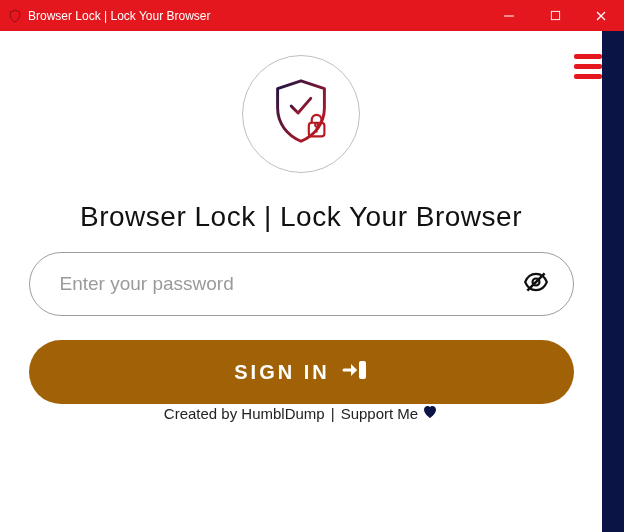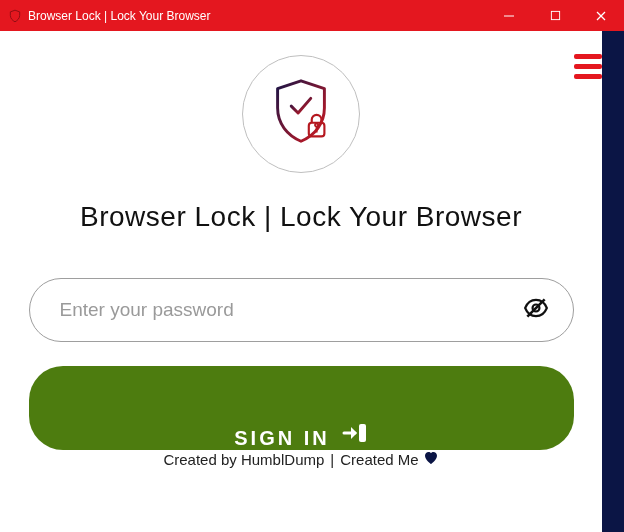--- a/index.html
+++ b/index.html
@@ -69,21 +69,21 @@
   .heading {
     font-size: 28px;
     font-weight: 500;
     color: #111;
     margin-top: 28px;
     text-align: center;
     letter-spacing: 0.5px;
   }
 
   .pw-wrap {
-    margin-top: 45px;
+    margin-top: 19px;
     width: 545px;
     height: 64px;
     border: 1px solid #9e9e9e;
     border-radius: 32px;
     display: flex;
     align-items: center;
     padding: 0 24px 0 30px;
   }
   .pw-input {
     flex: 1;
@@ -92,30 +92,30 @@
     font-size: 19px;
     color: #333;
     background: transparent;
   }
   .pw-input::placeholder { color: #9a9a9a; }
   .eye-btn { cursor: pointer; display: flex; align-items: center; }
 
   .signin-btn {
     margin-top: 24px;
     width: 545px;
-    height: 84px;
-    background: #4d7c0f;
+    height: 64px;
+    background: #a16207;
     border: none;
     border-radius: 34px;
     color: #fff;
     font-size: 20px;
     font-weight: 600;
     letter-spacing: 3px;
     display: flex;
-    align-items: flex-end;
+    align-items: center;
     justify-content: center;
     gap: 12px;
     cursor: pointer;
   }
 
   .footer {
     font-size: 15px;
     color: #222;
     display: flex;
     align-items: center;
@@ -206,21 +206,21 @@
             <path d="M2 12 H13" stroke="#fff" stroke-width="3" stroke-linecap="round"></path>
             <path d="M9 6 L15 12 L9 18" fill="#fff"></path>
             <rect x="17" y="3" width="7" height="18" rx="2" fill="#fff"></rect>
           </svg>
         </span>
       </button>
 
       <div class="footer">
         <span>Created by HumblDump</span>
         <span class="sep">|</span>
-        <span>Created Me</span>
+        <span>Support Me</span>
         <span class="heart">
           <svg width="16" height="16" viewBox="0 0 24 24">
               <path d="M12 21 C12 21 3 14.5 3 8.5 C3 5.5 5.5 3 8.5 3 C10.3 3 11.7 4 12 5 C12.3 4 13.7 3 15.5 3 C18.5 3 21 5.5 21 8.5 C21 14.5 12 21 12 21 Z" fill="#0b1545"></path>
             </svg>
         </span>
       </div>
 
     </div>
   </div>
 

